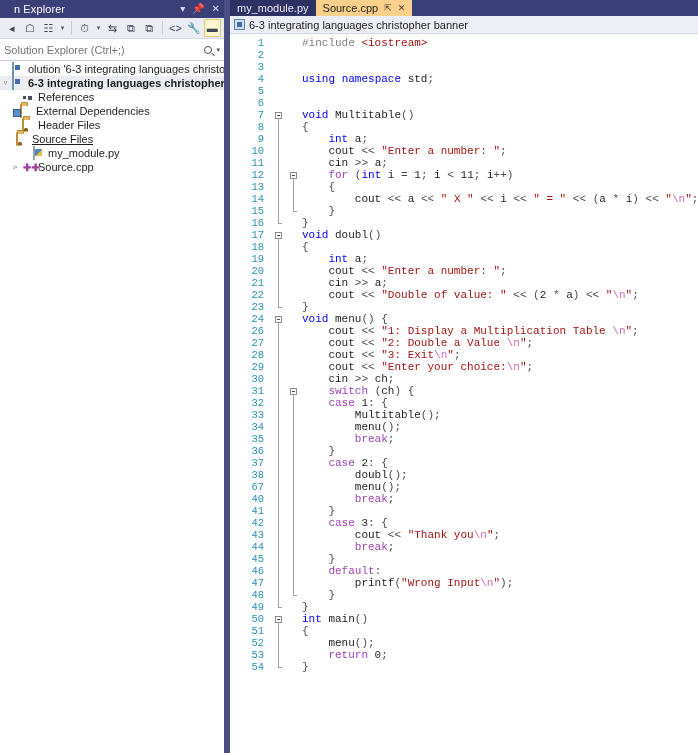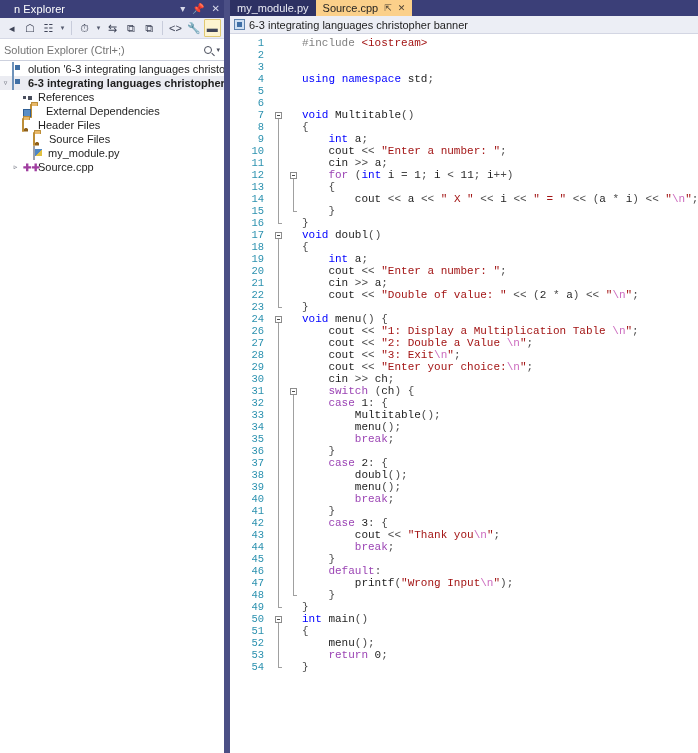--- a/index.html
+++ b/index.html
@@ -409,31 +409,31 @@
         <div class="tnode" style="padding-left: 10px;">
           <span class="expander"></span>
           <span class="ticon">
             <span class="ic-refs">
               <i></i>
               <i></i>
             </span>
           </span>
           <span class="tlabel">References</span>
         </div>
-        <div class="tnode" style="padding-left: 18px;">
+        <div class="tnode" style="padding-left: 8px;">
           <span class="expander"></span>
           <span class="ticon"><span class="ic-extdep"></span></span>
           <span class="tlabel">External Dependencies</span>
         </div>
         <div class="tnode" style="padding-left: 10px;">
           <span class="expander"></span>
           <span class="ticon"><span class="ic-folder"></span></span>
           <span class="tlabel">Header Files</span>
         </div>
-        <div class="tnode" style="padding-left: 21px;">
+        <div class="tnode" style="padding-left: 4px; text-decoration: underline;">
           <span class="expander"></span>
           <span class="ticon"><span class="ic-folder"></span></span>
           <span class="tlabel">Source Files</span>
         </div>
         <div class="tnode" style="padding-left: 20px;">
           <span class="expander"></span>
           <span class="ticon"><span class="ic-py"></span></span>
           <span class="tlabel">my_module.py</span>
         </div>
         <div class="tnode" style="padding-left: 10px;">
@@ -495,21 +495,21 @@
         <div class="cline"><span class="gutter-num">29</span><span class="fold" style="width: 16px; min-width: 16px;"><span class="vline"></span></span><span class="fold" style="width: 14px; min-width: 14px;"></span><span class="codetext">    <span class="id">cout</span> <span class="op">&lt;</span><span class="op">&lt;</span> <span class="s">"Enter your choice:<span class="esc">\n</span>"</span><span class="op">;</span></span></div>
         <div class="cline"><span class="gutter-num">30</span><span class="fold" style="width: 16px; min-width: 16px;"><span class="vline"></span></span><span class="fold" style="width: 14px; min-width: 14px;"></span><span class="codetext">    <span class="id">cin</span> <span class="op">&gt;</span><span class="op">&gt;</span> <span class="id">ch</span><span class="op">;</span></span></div>
         <div class="cline"><span class="gutter-num">31</span><span class="fold" style="width: 16px; min-width: 16px;"><span class="vline"></span></span><span class="fold" style="width: 14px; min-width: 14px;"><span class="box"></span><span class="vline half-top"></span></span><span class="codetext">    <span class="kc">switch</span> <span class="op">(</span><span class="id">ch</span><span class="op">)</span> <span class="op">{</span></span></div>
         <div class="cline"><span class="gutter-num">32</span><span class="fold" style="width: 16px; min-width: 16px;"><span class="vline"></span></span><span class="fold" style="width: 14px; min-width: 14px;"><span class="vline"></span></span><span class="codetext">    <span class="kc">case</span> 1<span class="op">:</span> <span class="op">{</span></span></div>
         <div class="cline"><span class="gutter-num">33</span><span class="fold" style="width: 16px; min-width: 16px;"><span class="vline"></span></span><span class="fold" style="width: 14px; min-width: 14px;"><span class="vline"></span></span><span class="codetext">        <span class="id">Multitable</span><span class="op">(</span><span class="op">)</span><span class="op">;</span></span></div>
         <div class="cline"><span class="gutter-num">34</span><span class="fold" style="width: 16px; min-width: 16px;"><span class="vline"></span></span><span class="fold" style="width: 14px; min-width: 14px;"><span class="vline"></span></span><span class="codetext">        <span class="id">menu</span><span class="op">(</span><span class="op">)</span><span class="op">;</span></span></div>
         <div class="cline"><span class="gutter-num">35</span><span class="fold" style="width: 16px; min-width: 16px;"><span class="vline"></span></span><span class="fold" style="width: 14px; min-width: 14px;"><span class="vline"></span></span><span class="codetext">        <span class="kc">break</span><span class="op">;</span></span></div>
         <div class="cline"><span class="gutter-num">36</span><span class="fold" style="width: 16px; min-width: 16px;"><span class="vline"></span></span><span class="fold" style="width: 14px; min-width: 14px;"><span class="vline"></span></span><span class="codetext">    <span class="op">}</span></span></div>
         <div class="cline"><span class="gutter-num">37</span><span class="fold" style="width: 16px; min-width: 16px;"><span class="vline"></span></span><span class="fold" style="width: 14px; min-width: 14px;"><span class="vline"></span></span><span class="codetext">    <span class="kc">case</span> 2<span class="op">:</span> <span class="op">{</span></span></div>
         <div class="cline"><span class="gutter-num">38</span><span class="fold" style="width: 16px; min-width: 16px;"><span class="vline"></span></span><span class="fold" style="width: 14px; min-width: 14px;"><span class="vline"></span></span><span class="codetext">        <span class="id">doubl</span><span class="op">(</span><span class="op">)</span><span class="op">;</span></span></div>
-        <div class="cline"><span class="gutter-num">39</span><span class="fold" style="width: 16px; min-width: 16px;"><span class="vline"></span></span><span class="fold" style="width: 14px; min-width: 14px;"><span class="vline"></span></span><span class="codetext">        <span class="id">menu</span><span class="op">(</span><span class="op">)</span><span class="op">;</span></span></div>
+        <div class="cline"><span class="gutter-num">67</span><span class="fold" style="width: 16px; min-width: 16px;"><span class="vline"></span></span><span class="fold" style="width: 14px; min-width: 14px;"><span class="vline"></span></span><span class="codetext">        <span class="id">menu</span><span class="op">(</span><span class="op">)</span><span class="op">;</span></span></div>
         <div class="cline"><span class="gutter-num">40</span><span class="fold" style="width: 16px; min-width: 16px;"><span class="vline"></span></span><span class="fold" style="width: 14px; min-width: 14px;"><span class="vline"></span></span><span class="codetext">        <span class="kc">break</span><span class="op">;</span></span></div>
         <div class="cline"><span class="gutter-num">41</span><span class="fold" style="width: 16px; min-width: 16px;"><span class="vline"></span></span><span class="fold" style="width: 14px; min-width: 14px;"><span class="vline"></span></span><span class="codetext">    <span class="op">}</span></span></div>
         <div class="cline"><span class="gutter-num">42</span><span class="fold" style="width: 16px; min-width: 16px;"><span class="vline"></span></span><span class="fold" style="width: 14px; min-width: 14px;"><span class="vline"></span></span><span class="codetext">    <span class="kc">case</span> 3<span class="op">:</span> <span class="op">{</span></span></div>
         <div class="cline"><span class="gutter-num">43</span><span class="fold" style="width: 16px; min-width: 16px;"><span class="vline"></span></span><span class="fold" style="width: 14px; min-width: 14px;"><span class="vline"></span></span><span class="codetext">        <span class="id">cout</span> <span class="op">&lt;</span><span class="op">&lt;</span> <span class="s">"Thank you<span class="esc">\n</span>"</span><span class="op">;</span></span></div>
         <div class="cline"><span class="gutter-num">44</span><span class="fold" style="width: 16px; min-width: 16px;"><span class="vline"></span></span><span class="fold" style="width: 14px; min-width: 14px;"><span class="vline"></span></span><span class="codetext">        <span class="kc">break</span><span class="op">;</span></span></div>
         <div class="cline"><span class="gutter-num">45</span><span class="fold" style="width: 16px; min-width: 16px;"><span class="vline"></span></span><span class="fold" style="width: 14px; min-width: 14px;"><span class="vline"></span></span><span class="codetext">    <span class="op">}</span></span></div>
         <div class="cline"><span class="gutter-num">46</span><span class="fold" style="width: 16px; min-width: 16px;"><span class="vline"></span></span><span class="fold" style="width: 14px; min-width: 14px;"><span class="vline"></span></span><span class="codetext">    <span class="kc">default</span><span class="op">:</span></span></div>
         <div class="cline"><span class="gutter-num">47</span><span class="fold" style="width: 16px; min-width: 16px;"><span class="vline"></span></span><span class="fold" style="width: 14px; min-width: 14px;"><span class="vline"></span></span><span class="codetext">        <span class="id">printf</span><span class="op">(</span><span class="s">"Wrong Input<span class="esc">\n</span>"</span><span class="op">)</span><span class="op">;</span></span></div>
         <div class="cline"><span class="gutter-num">48</span><span class="fold" style="width: 16px; min-width: 16px;"><span class="vline"></span></span><span class="fold" style="width: 14px; min-width: 14px;"><span class="vline half-bottom"></span><span class="endtick"></span></span><span class="codetext">    <span class="op">}</span></span></div>
         <div class="cline"><span class="gutter-num">49</span><span class="fold" style="width: 16px; min-width: 16px;"><span class="vline half-bottom"></span><span class="endtick"></span></span><span class="fold" style="width: 14px; min-width: 14px;"></span><span class="codetext"><span class="op">}</span></span></div>

